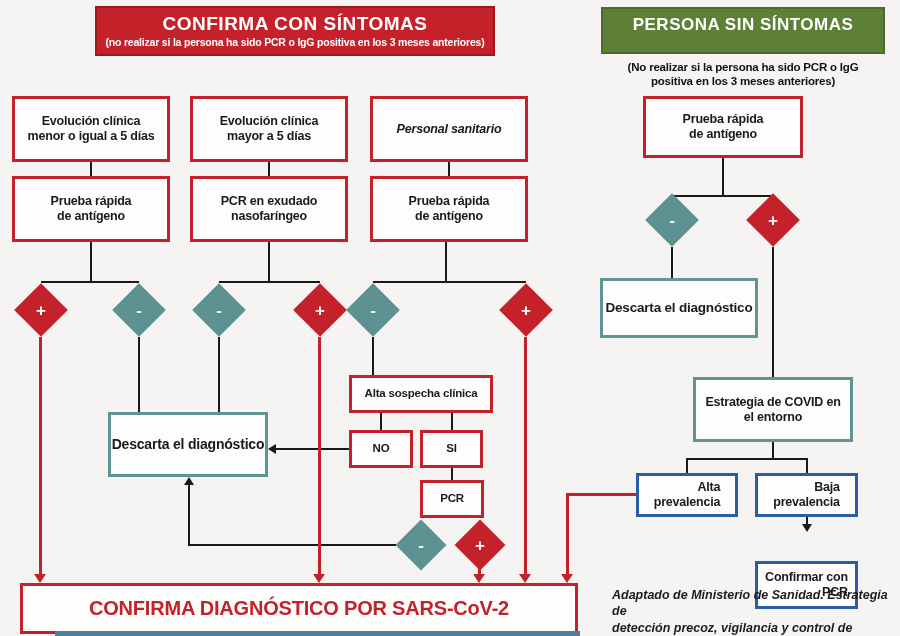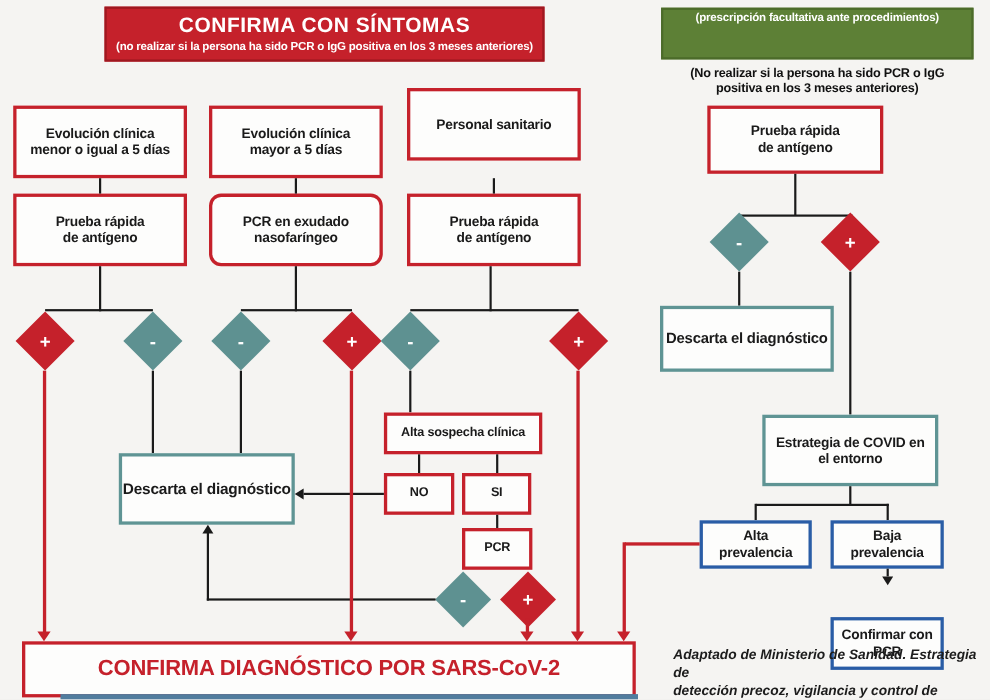--- a/index.html
+++ b/index.html
@@ -15,21 +15,21 @@
   .hdr-sub{font-weight:bold;font-size:10.5px;letter-spacing:-0.2px;margin-top:1px;}
 
   .note{position:absolute;left:608px;top:60px;width:270px;text-align:center;
         font-weight:bold;font-size:11.5px;color:#111;white-space:pre-line;line-height:1.25;letter-spacing:-0.2px;}
 
   
   .box{position:absolute;background:#fdfdfc;border:3px solid #c5212b;box-sizing:border-box;
        display:flex;align-items:center;justify-content:center;text-align:center;
        font-weight:bold;color:#1a1a1a;font-size:12.5px;line-height:1.18;white-space:pre-line;letter-spacing:-0.2px;}
   .box.teal{border-color:#5f9494;}
-  .box.blue{border-color:#2a5da6;}
+  .box.blue{border-color:#2a5da6;text-align:right;}
   .box.small{font-size:11.5px;}
 
   
   .diamond{position:absolute;transform:rotate(45deg);}
   .diamond.red{background:#c5212b;}
   .diamond.teal{background:#5e9191;}
   .diamond .sign{position:absolute;inset:0;transform:rotate(-45deg);display:flex;align-items:center;justify-content:center;
                  color:#fff;font-weight:bold;font-size:17px;line-height:1;}
   .d38{width:38px;height:38px;}
   .d36{width:36px;height:36px;}
@@ -56,34 +56,34 @@
 </head>
 <body>
 
 <div id="stage">
 
   <div class="hdr hdr-red">
     <div class="hdr-title">CONFIRMA CON SÍNTOMAS</div>
     <div class="hdr-sub">(no realizar si la persona ha sido PCR o IgG positiva en los 3 meses anteriores)</div>
   </div>
   <div class="hdr hdr-green">
-    <div class="hdr-sub">(prescripción facultativa ante procedimientos)</div>
+    <div class="hdr-title">PERSONA SIN SÍNTOMAS</div>
   </div>
   <div class="note">(No realizar si la persona ha sido PCR o IgG
 positiva en los 3 meses anteriores)</div>
 
   <div class="box" style="left:12px;top:96px;width:158px;height:66px;">Evolución clínica
 menor o igual a  5 días</div>
   <div class="box" style="left:190px;top:96px;width:158px;height:66px;">Evolución clínica
 mayor a  5 días</div>
-  <div class="box" style="left:370px;top:80px;width:158px;height:66px;">Personal sanitario</div>
+  <div class="box" style="left:370px;top:96px;width:158px;height:66px;font-style:italic;">Personal sanitario</div>
 
   <div class="box" style="left:12px;top:176px;width:158px;height:66px;">Prueba rápida
 de antígeno</div>
-  <div class="box" style="left:190px;top:176px;width:158px;height:66px;border-radius:11px;">PCR en exudado
+  <div class="box" style="left:190px;top:176px;width:158px;height:66px;">PCR en exudado
 nasofaríngeo</div>
   <div class="box" style="left:370px;top:176px;width:158px;height:66px;">Prueba rápida
 de antígeno</div>
 
   <div class="vline" style="left:90px;top:162px;height:14px;"></div>
   <div class="vline" style="left:268px;top:162px;height:14px;"></div>
   <div class="vline" style="left:448px;top:162px;height:14px;"></div>
 
   <div class="vline" style="left:90px;top:242px;height:41px;"></div>
   <div class="vline" style="left:268px;top:242px;height:41px;"></div>

